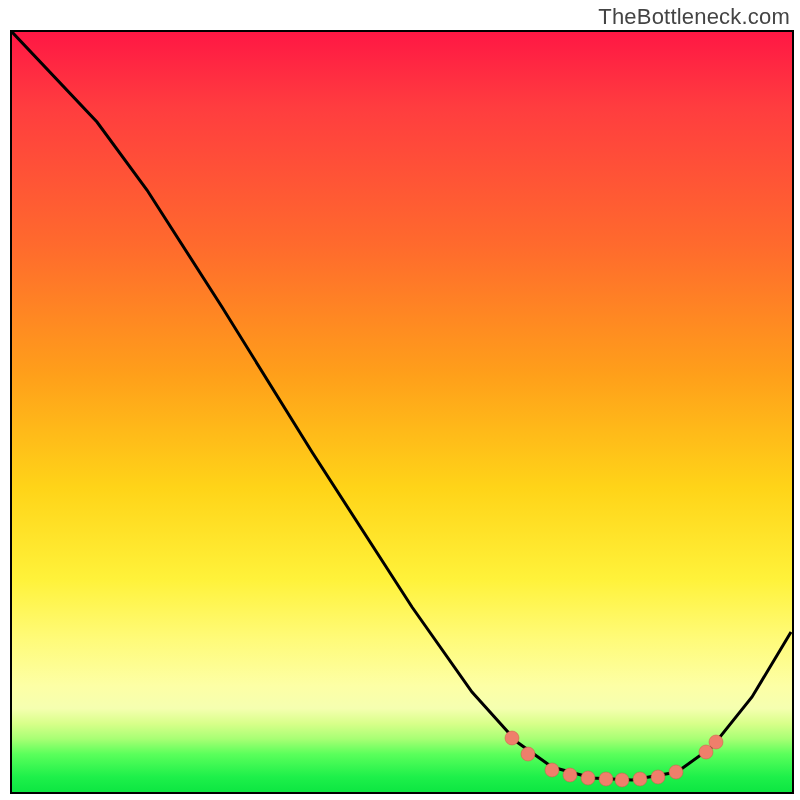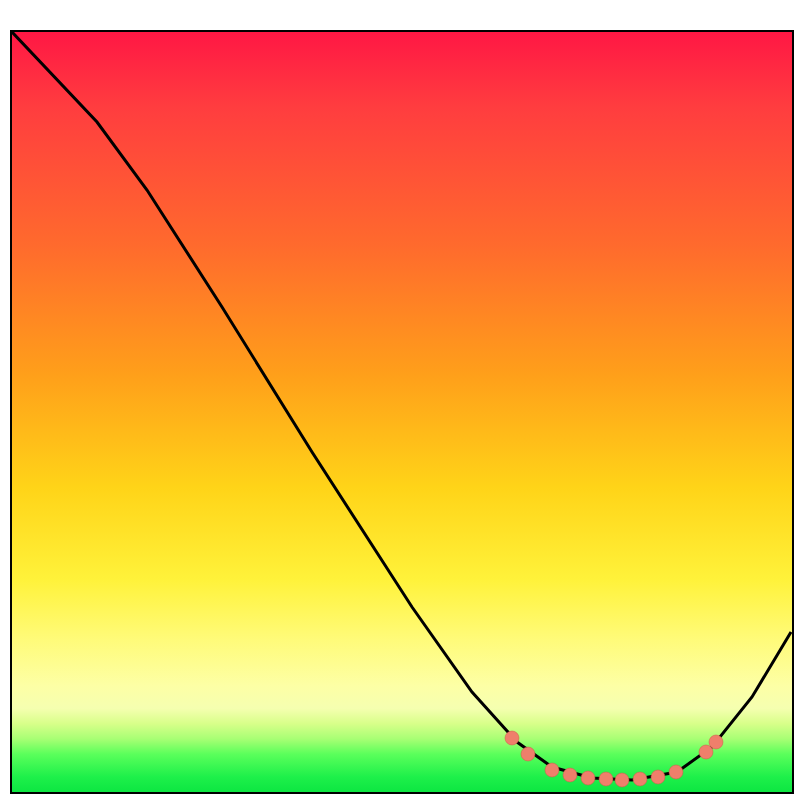--- a/index.html
+++ b/index.html
@@ -70,20 +70,21 @@
   .dot {
     fill: #ef7f6b;
     stroke: #cf5a47;
     stroke-width: 0.5;
   }
 </style>
 </head>
 <body>
 
 <div class="wrap">
+  <div class="watermark">TheBottleneck.com</div>
 
   <div class="frame">
     <div class="gradient"></div>
 
     <svg class="curve" viewBox="0 0 780 760" preserveAspectRatio="none">
       <path id="curve-path" class="curve-path" d="M 0 0 L 85 90 L 135 158 L 210 275 L 300 420 L 400 575 L 460 660 L 505 710 L 540 735 L 580 746 L 620 748 L 665 740 L 700 715 L 740 665 L 779 600"></path>
       <g id="markers">
           <circle cx="500" cy="706" r="7" class="dot"></circle>
           <circle cx="516" cy="722" r="7" class="dot"></circle>
           <circle cx="540" cy="738" r="7" class="dot"></circle>

